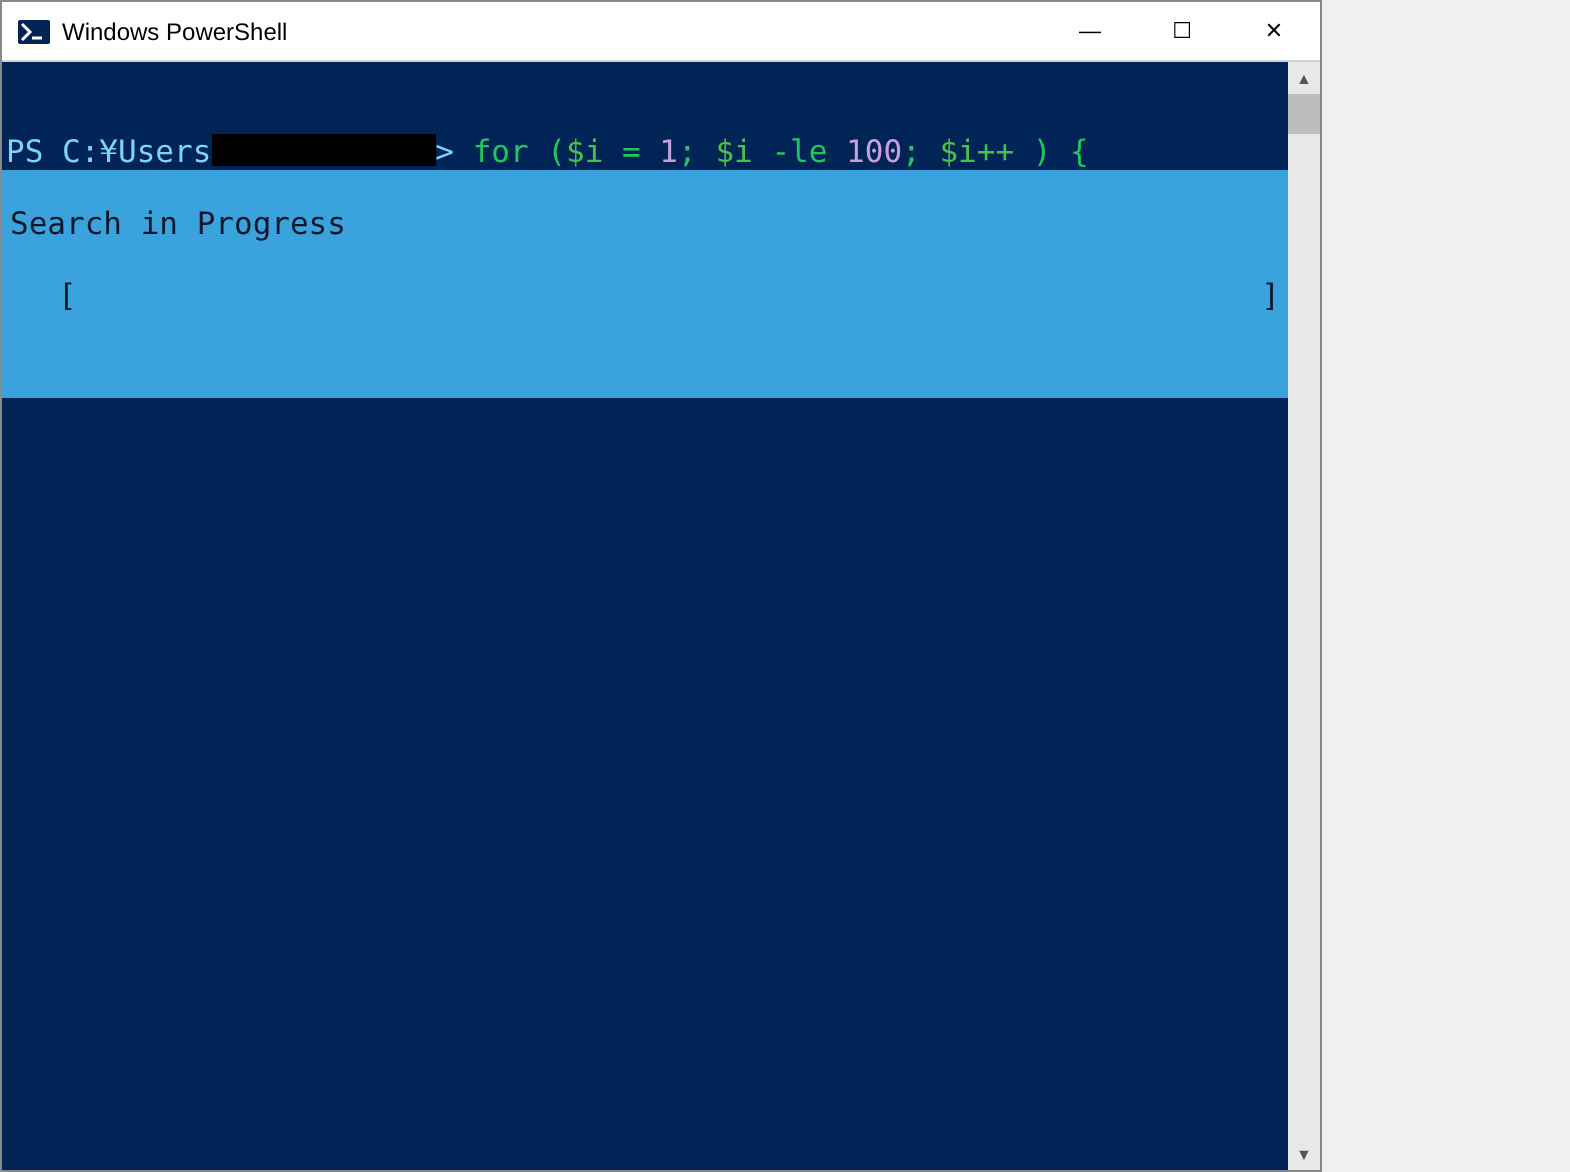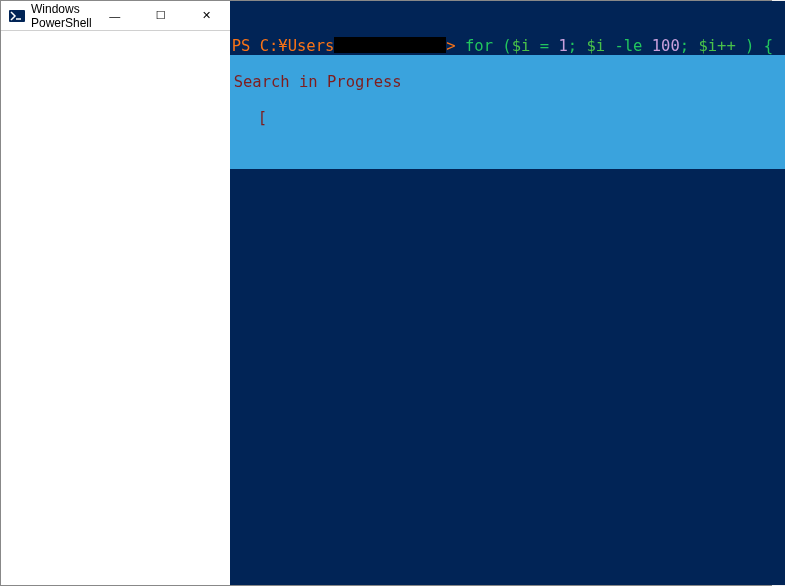--- a/index.html
+++ b/index.html
@@ -4,26 +4,26 @@
   <style>
     * { margin: 0; padding: 0; box-sizing: border-box; }
     body {
       font-family: "Segoe UI", Tahoma, sans-serif;
       background: #f0f0f0;
       width: 785px;
       height: 586px;
       overflow: hidden;
     }
     .window {
-      width: 772px;
+      width: 661px;
       height: 586px;
       background: #fff;
       border: 1px solid #888;
       display: flex;
-      flex-direction: row;
+      flex-direction: column;
     }
     .titlebar {
       height: 30px;
       background: #fff;
       display: flex;
       align-items: center;
       padding-left: 8px;
       border-bottom: 1px solid #d0d0d0;
       user-select: none;
     }
@@ -95,35 +95,35 @@
     }
     .scroll-arrow.up { top: 0; }
     .scroll-arrow.down { bottom: 0; }
     .cmd-line { padding: 0 2px; }
     .tok-keyword { color: #22c55e; }
     .tok-var { color: #49c149; }
     .tok-num { color: #c9a0dc; }
     .tok-string { color: #0f9090; }
     .tok-param { color: #9aa4a9; }
     .tok-cmd { color: #f7f88e; }
-    .tok-prompt { color: #f97316; }
+    .tok-prompt { color: #7dd3fc; }
     .redact {
       display: inline-block;
       width: 112px;
       height: 16px;
       background: #000;
       vertical-align: text-top;
     }
     .progress-panel {
       position: absolute;
       left: 0;
       top: 54px;
       right: 0;
       background: #3aa3dd;
-      color: #7f1d1d;
+      color: #0f172a;
       padding: 0 4px 6px 4px;
       font-family: Consolas, "MS Gothic", monospace;
       font-size: 15.5px;
       line-height: 18px;
       white-space: pre;
     }
     .progress-activity { }
     .progress-status { padding-left: 24px; }
     .progress-bar-line { padding-left: 24px; display: flex; }
     .progress-bar-fill { }

